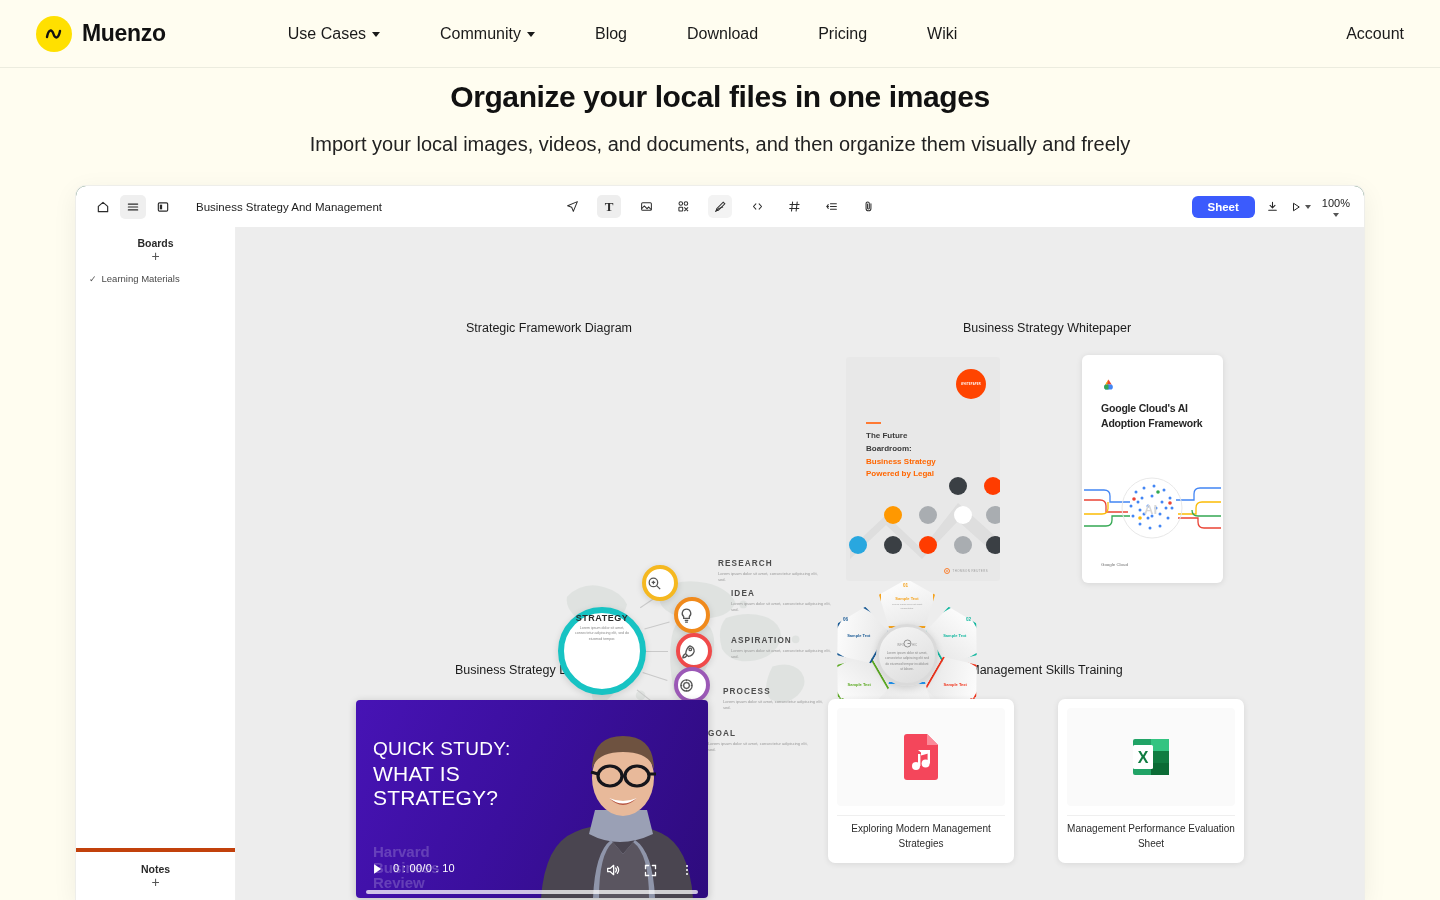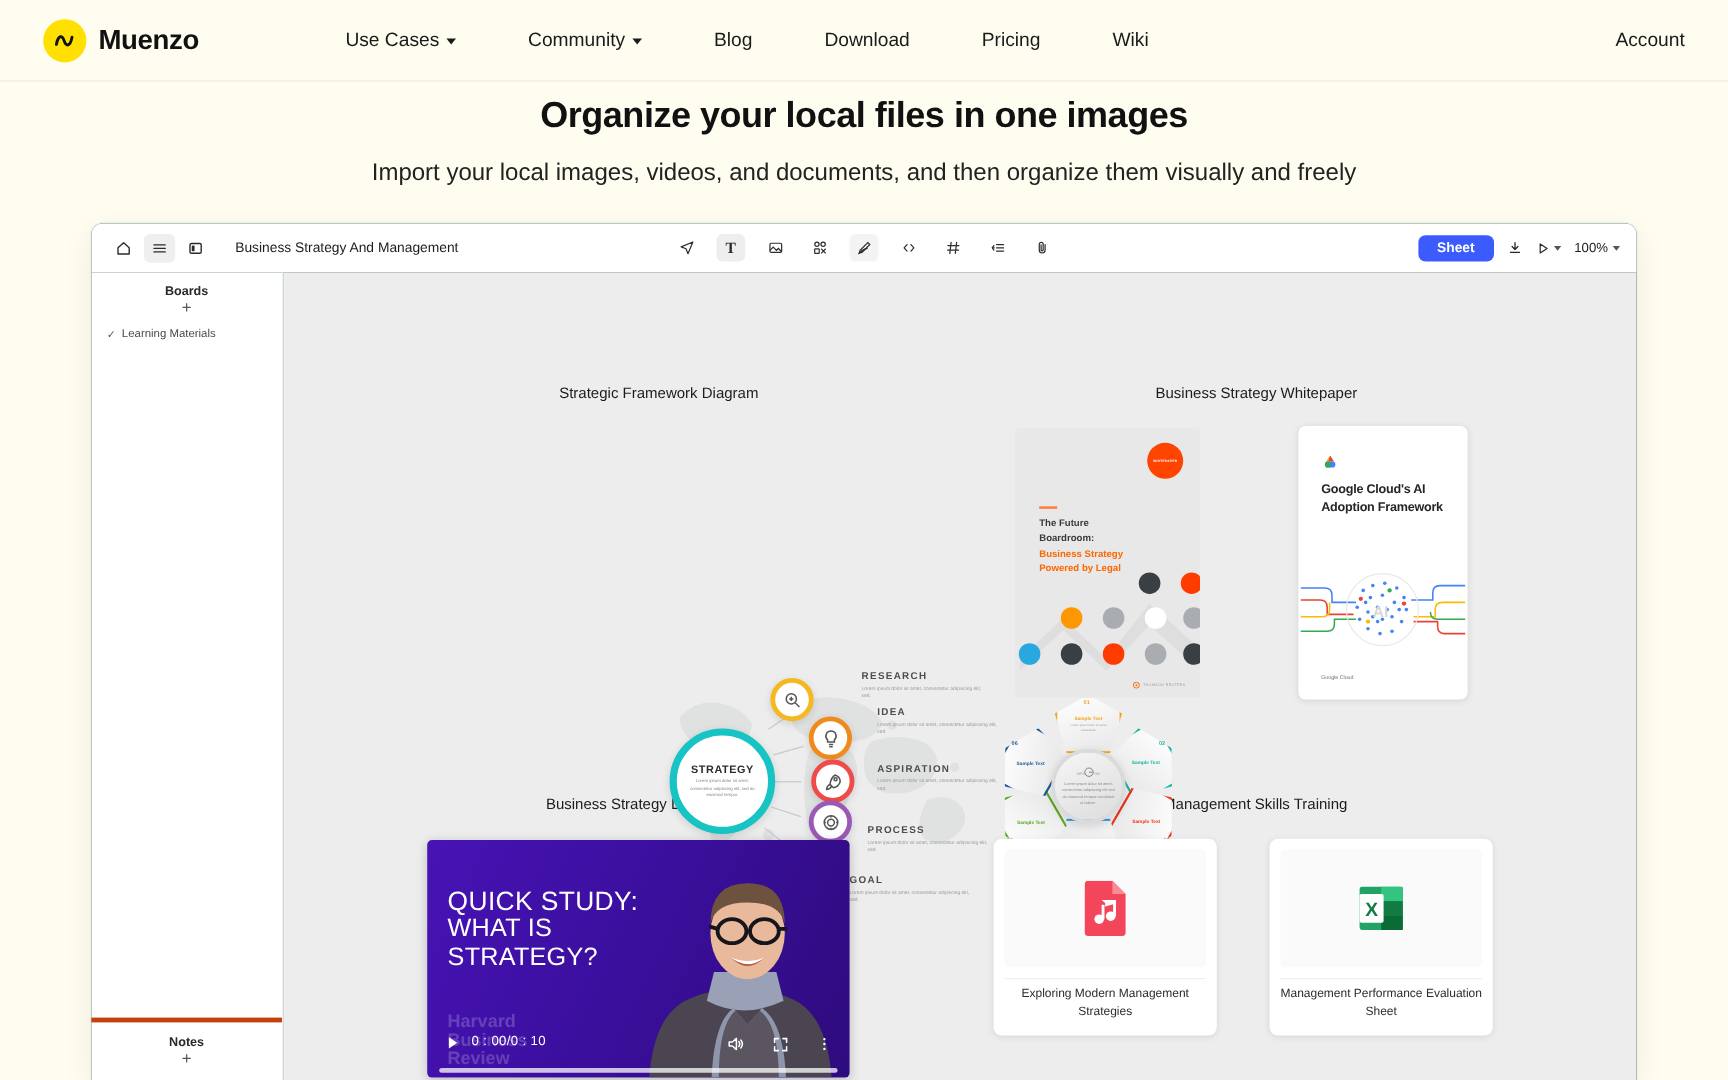--- a/index.html
+++ b/index.html
@@ -83,21 +83,21 @@
 
   .tb-right {
     position: absolute; right: 14px; display: flex; align-items: center; gap: 11px;
   }
   .share-btn {
     background: #3b5bfd; color: #fff; font-size: 11.5px; font-weight: 600;
     padding: 5px 16px; border-radius: 6px; cursor: pointer; border: none;
     font-family: "Liberation Sans", sans-serif;
   }
   .icon-btn { display: flex; align-items: center; gap: 3px; cursor: pointer; color: #262626; }
-  .zoom-pill { font-size: 11px; color: #222; display: flex; align-items: center; gap: 4px; cursor: pointer; }
+  .zoom-pill { font-size: 11px; color: #222; display: flex; align-items: center; gap: 4px; cursor: pointer; flex-direction: column; }
   .chev { width:0;height:0;border-left:3.5px solid transparent;border-right:3.5px solid transparent;border-top:4px solid #555; }
 
   .app-body { flex: 1; display: flex; min-height: 0; }
 
   
   .sidebar {
     width: 160px; flex: 0 0 160px; background: #fff;
     border-right: 1px solid #eee; display: flex; flex-direction: column;
     position: relative;
   }
@@ -125,21 +125,21 @@
   }
 
   
   .diagram { position: absolute; left: 290px; top: 320px; width: 500px; height: 220px; }
   .world-map {
     position: absolute; left: 10px; top: 0; width: 310px; height: 200px;
     opacity: .34;
   }
   .node-c {
     position: absolute; border-radius: 50%; background: #fff;
-    display: flex; align-items: center; justify-content: center;
+    display: flex; align-items: center; justify-content: flex-start;
     box-shadow: 0 2px 7px rgba(0,0,0,.13);
   }
   .big-node {
     left: 32px; top: 60px; width: 88px; height: 88px;
     border: 6px solid #17c3c3; flex-direction: column; text-align: center;
   }
   .big-node .lbl { font-size: 9px; font-weight: 700; color: #2b2b2b; letter-spacing: .5px; }
   .big-node .sub {
     font-size: 3.6px; color: #888; line-height: 1.5; margin-top: 3px; width: 54px;
   }
@@ -202,21 +202,21 @@
   
   .video {
     position: absolute; left: 120px; top: 473px; width: 352px; height: 198px;
     border-radius: 4px; overflow: hidden;
     background: linear-gradient(115deg,#4713b5 0%,#3b0f9e 45%,#2e0b7d 100%);
     box-shadow: 0 2px 9px rgba(0,0,0,.2);
   }
   .v-person {
     position: absolute; right: -6px; bottom: 0; width: 185px; height: 186px;
   }
-  .v-h1 { position: absolute; left: 17px; top: 38px; font-size: 22px; color: #fff; font-weight: 400; letter-spacing: .3px; }
+  .v-h1 { position: absolute; left: 17px; top: 38px; font-size: 19px; color: #fff; font-weight: 400; letter-spacing: .3px; }
   .v-h2 { position: absolute; left: 17px; top: 62px; font-size: 21px; color: #fff; font-weight: 400; line-height: 1.16; letter-spacing: .2px; }
   .v-wm { position: absolute; left: 17px; bottom: 7px; font-size: 15px; font-weight: 700; color: rgba(255,255,255,.2); line-height: 1.04; }
   .v-ctrl { position: absolute; left: 0; right: 0; bottom: 10px; height: 26px; display: flex; align-items: flex-start; padding: 0 14px; }
   .v-time { font-size: 11px; color: #fff; margin-left: 9px; letter-spacing: .3px; }
   .v-right { margin-left: auto; display: flex; align-items: center; gap: 22px; }
   .v-bar { position: absolute; left: 10px; right: 10px; bottom: 4px; height: 4px; background: rgba(255,255,255,.75); border-radius: 2px; }
 
   
   .fcard {
     position: absolute; top: 472px; width: 186px; height: 164px;

